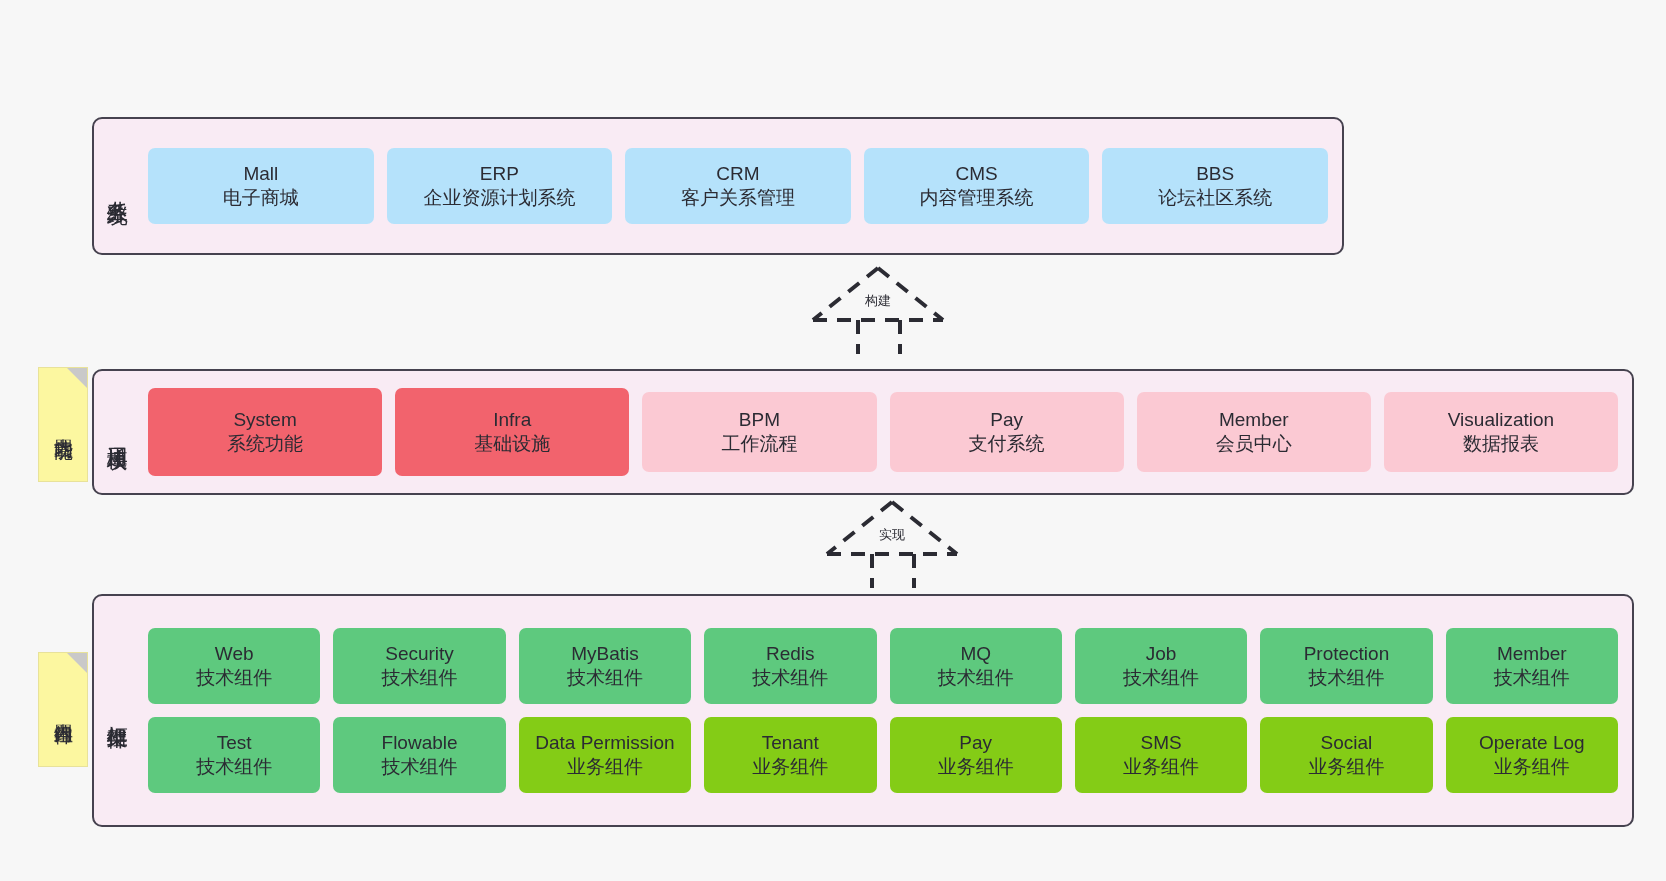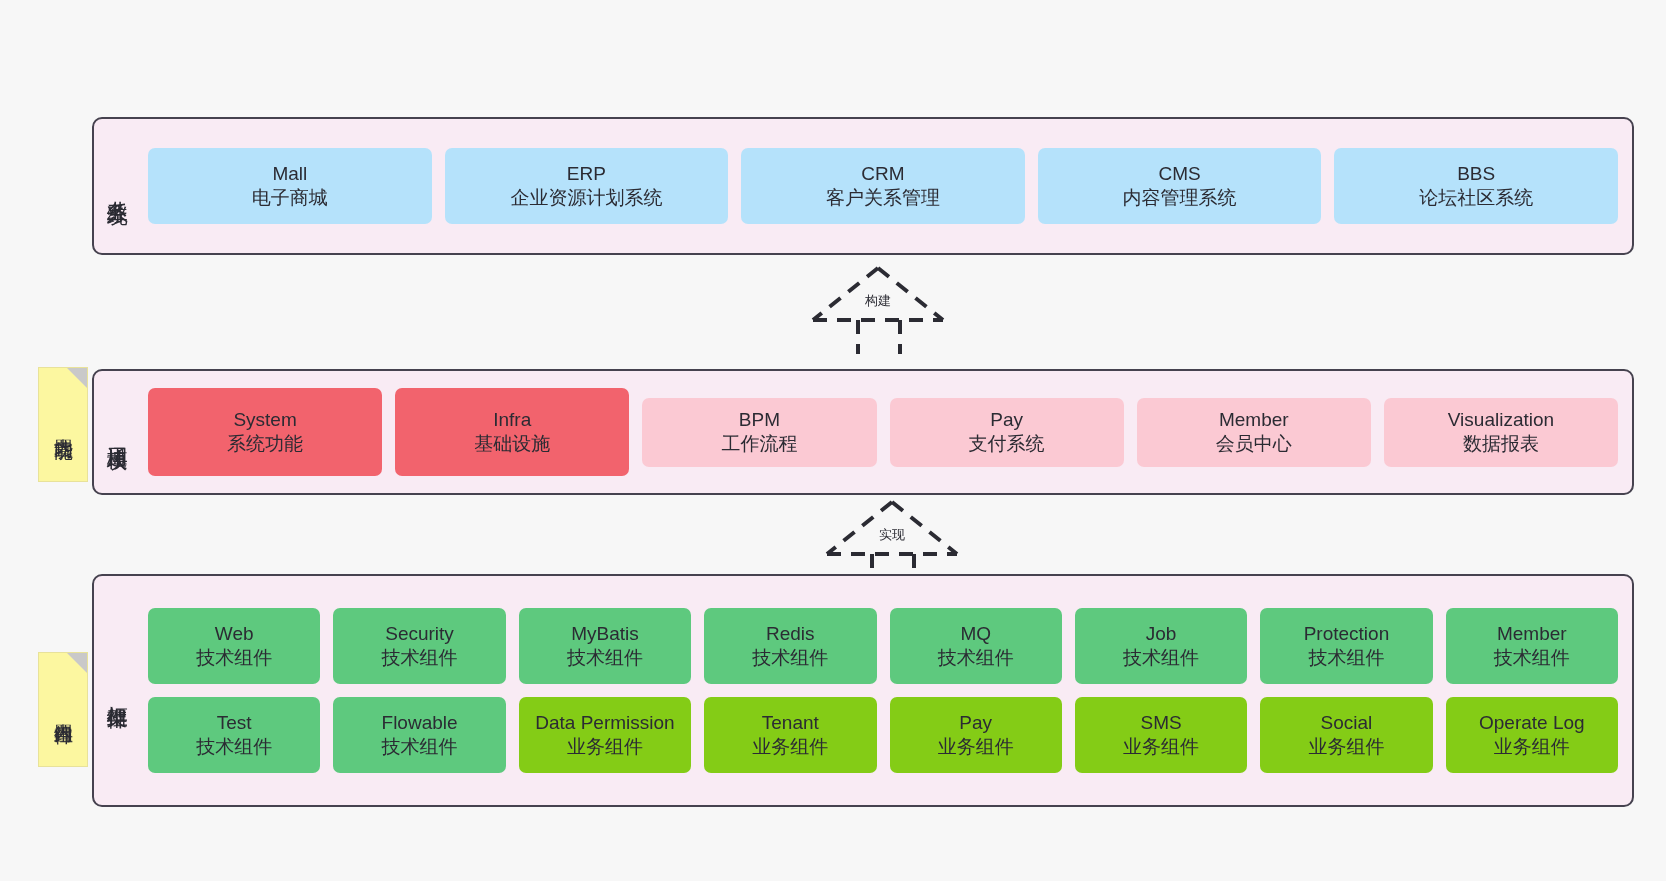--- a/index.html
+++ b/index.html
@@ -84,21 +84,21 @@
     line-height: 1.24;
     color: #2b2b33;
     padding: 6px 4px;
     box-sizing: border-box;
   }
   .card .t1 { display: block; }
   .card .t2 { display: block; }
 
   .card.blue  { background: #b5e2fb; height: 76px; }
   .card.red   { background: #f2636d; height: 88px; }
-  .card.pink  { background: #fbc9d3; height: 69px; }
+  .card.pink  { background: #fbc9d3; height: 80px; }
   .card.green { background: #5ec97e; height: 76px; }
   .card.lightgreen { background: #84cc16; height: 76px; }
 
   
   .sticky {
     position: absolute;
     width: 50px;
     background: #fcf7a0;
     border: 1px solid #e8e29a;
     box-sizing: border-box;
@@ -140,21 +140,21 @@
     color: #2b2b33;
     padding: 0 3px;
     white-space: nowrap;
   }
 </style>
 </head>
 <body>
 
 <div class="canvas">
 
-  <div class="layer" style="left:92px; top:117px; width:1542px; height:138px;">
+  <div class="layer" style="left:92px; top:117px; width:1252px; height:138px;">
     <div class="layer-title">业务系统</div>
     <div class="layer-body">
       <div class="card blue">
         <span class="t1">Mall</span>
         <span class="t2">电子商城</span>
       </div>
       <div class="card blue">
         <span class="t1">ERP</span>
         <span class="t2">企业资源计划系统</span>
       </div>
@@ -228,21 +228,21 @@
       <path d="M117 58 L117 92" stroke="#2b2b33" stroke-width="4" stroke-dasharray="14 10"></path>
     </svg>
     <div class="arrow-label">实现</div>
   </div>
 
   <div class="sticky" style="left:38px; top:652px; height:115px;">
     <span class="fold"></span>
     <span>内置组件</span>
   </div>
 
-  <div class="layer" style="left:92px; top:574px; width:1542px; height:233px;">
+  <div class="layer" style="left:92px; top:594px; width:1542px; height:233px;">
     <div class="layer-title">框架组件</div>
     <div class="layer-body two-rows">
 
       <div class="row">
         <div class="card green">
           <span class="t1">Web</span>
           <span class="t2">技术组件</span>
         </div>
         <div class="card green">
           <span class="t1">Security</span>

